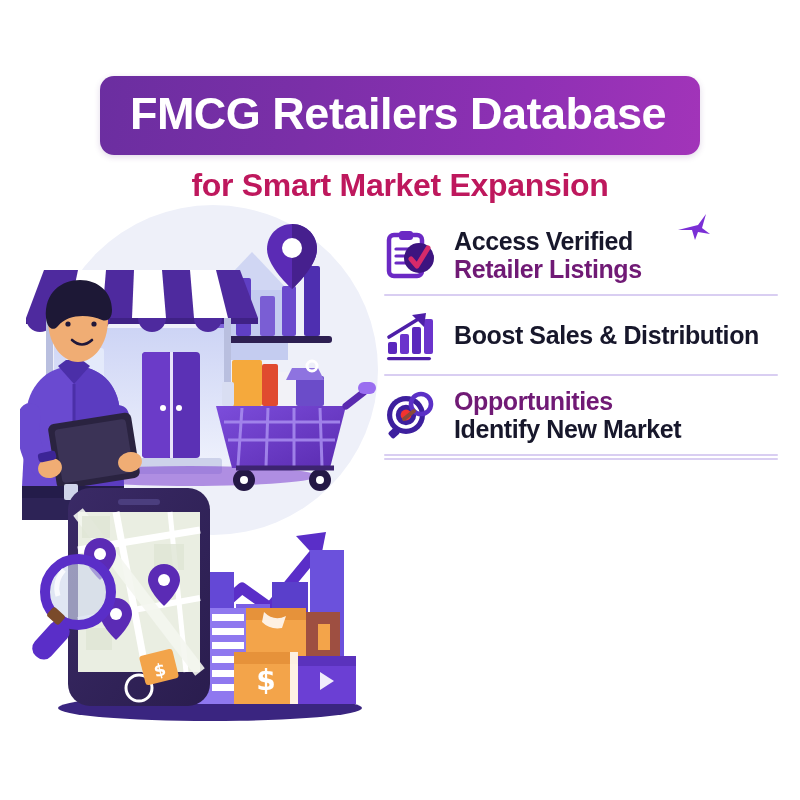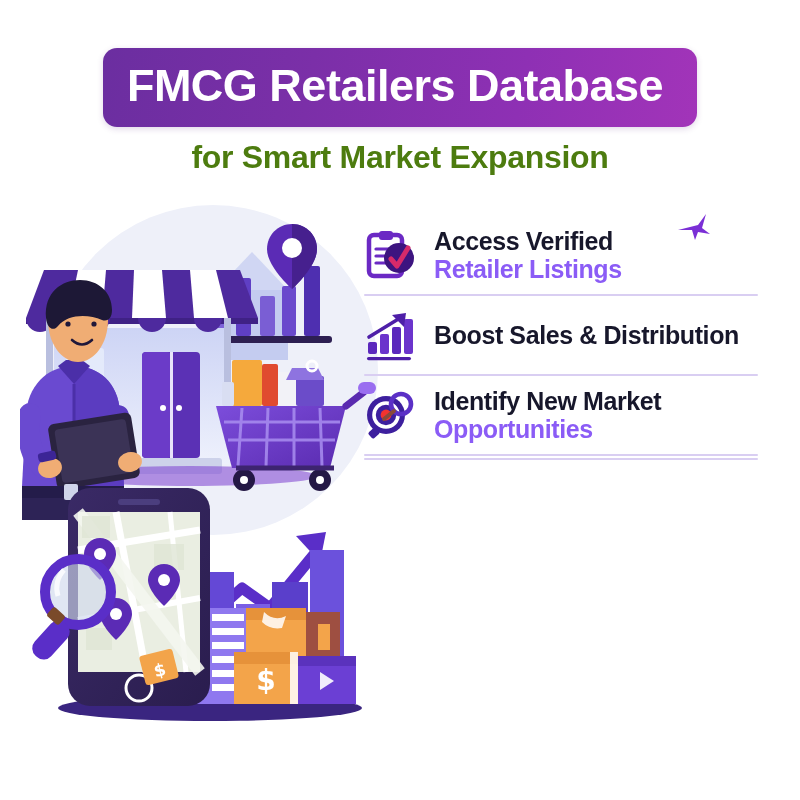--- a/index.html
+++ b/index.html
@@ -25,38 +25,39 @@
     top: 0; left: 0;
     width: 800px;
     padding-top: 48px;
     text-align: center;
   }
 
   .title-banner {
     display: inline-block;
     background: linear-gradient(100deg, #6b2ea0 0%, #7b2fa8 35%, #8e30b4 70%, #a234b9 100%);
     border-radius: 14px;
-    padding: 14px 34px 18px 24px;
+    padding: 14px 34px 18px 30px;
     box-shadow: 0 2px 6px rgba(90,40,130,.18);
+    margin-top: 28px;
   }
 
   .title-text {
     font-size: 45px;
     font-weight: bold;
     color: #ffffff;
     letter-spacing: -0.5px;
     line-height: 1.05;
     white-space: nowrap;
   }
 
   .subtitle-text {
     margin-top: 13px;
     font-size: 32px;
     font-weight: bold;
-    color: #4d7c0f;
+    color: #be185d;
     letter-spacing: -0.3px;
     line-height: 1.1;
     white-space: nowrap;
   }
 
   
   .bg-circle {
     position: absolute;
     left: 48px;
     top: 205px;
@@ -73,21 +74,21 @@
     top: 200px;
     width: 370px;
     height: 540px;
   }
 
   .ill-svg { display: block; width: 370px; height: 540px; }
 
   
   .feature-list {
     position: absolute;
-    left: 358px;
+    left: 378px;
     top: 218px;
     width: 400px;
   }
 
   .feature-row {
     display: flex;
     align-items: center;
     gap: 16px;
     padding: 6px 0 6px 4px;
     min-height: 74px;
@@ -103,21 +104,21 @@
   }
   .feature-icon svg { display: block; }
 
   .feature-label {
     font-size: 25px;
     font-weight: bold;
     line-height: 1.13;
     letter-spacing: -0.4px;
     color: #17172b;
   }
-  .feature-label .accent { color: #8b5cf6; }
+  .feature-label .accent { color: #701a75; }
   .feature-label .lb { display: block; }
 
   .divider {
     height: 2px;
     background: #d9cef2;
     border-radius: 2px;
     margin: 2px 0 2px 6px;
   }
 
   
@@ -420,22 +421,22 @@
         <svg width="52" height="52" viewBox="0 0 52 52" xmlns="http://www.w3.org/2000/svg">
           <circle cx="22" cy="26" r="19" fill="#3d1f9e"></circle>
           <circle cx="22" cy="26" r="12" fill="none" stroke="#ffffff" stroke-width="3.6"></circle>
           <circle cx="22" cy="26" r="5.4" fill="#f2332f"></circle>
           <circle cx="37" cy="15" r="10" fill="none" stroke="#5b30c6" stroke-width="4.6"></circle>
           <path d="M30 22 L20 30" stroke="#8a4a3a" stroke-width="4" stroke-linecap="round"></path>
           <rect x="5" y="40" width="10" height="8" rx="2" transform="rotate(-42 10 44)" fill="#3d1f9e"></rect>
         </svg>
       </span>
       <span class="feature-label">
+        <span class="lb accent">Opportunities</span>
         <span class="lb">Identify New Market</span>
-        <span class="lb accent">Opportunities</span>
       </span>
     </div>
 
     <div class="divider"></div>
 
 
     <div class="divider"></div>
 
 
   </div>

